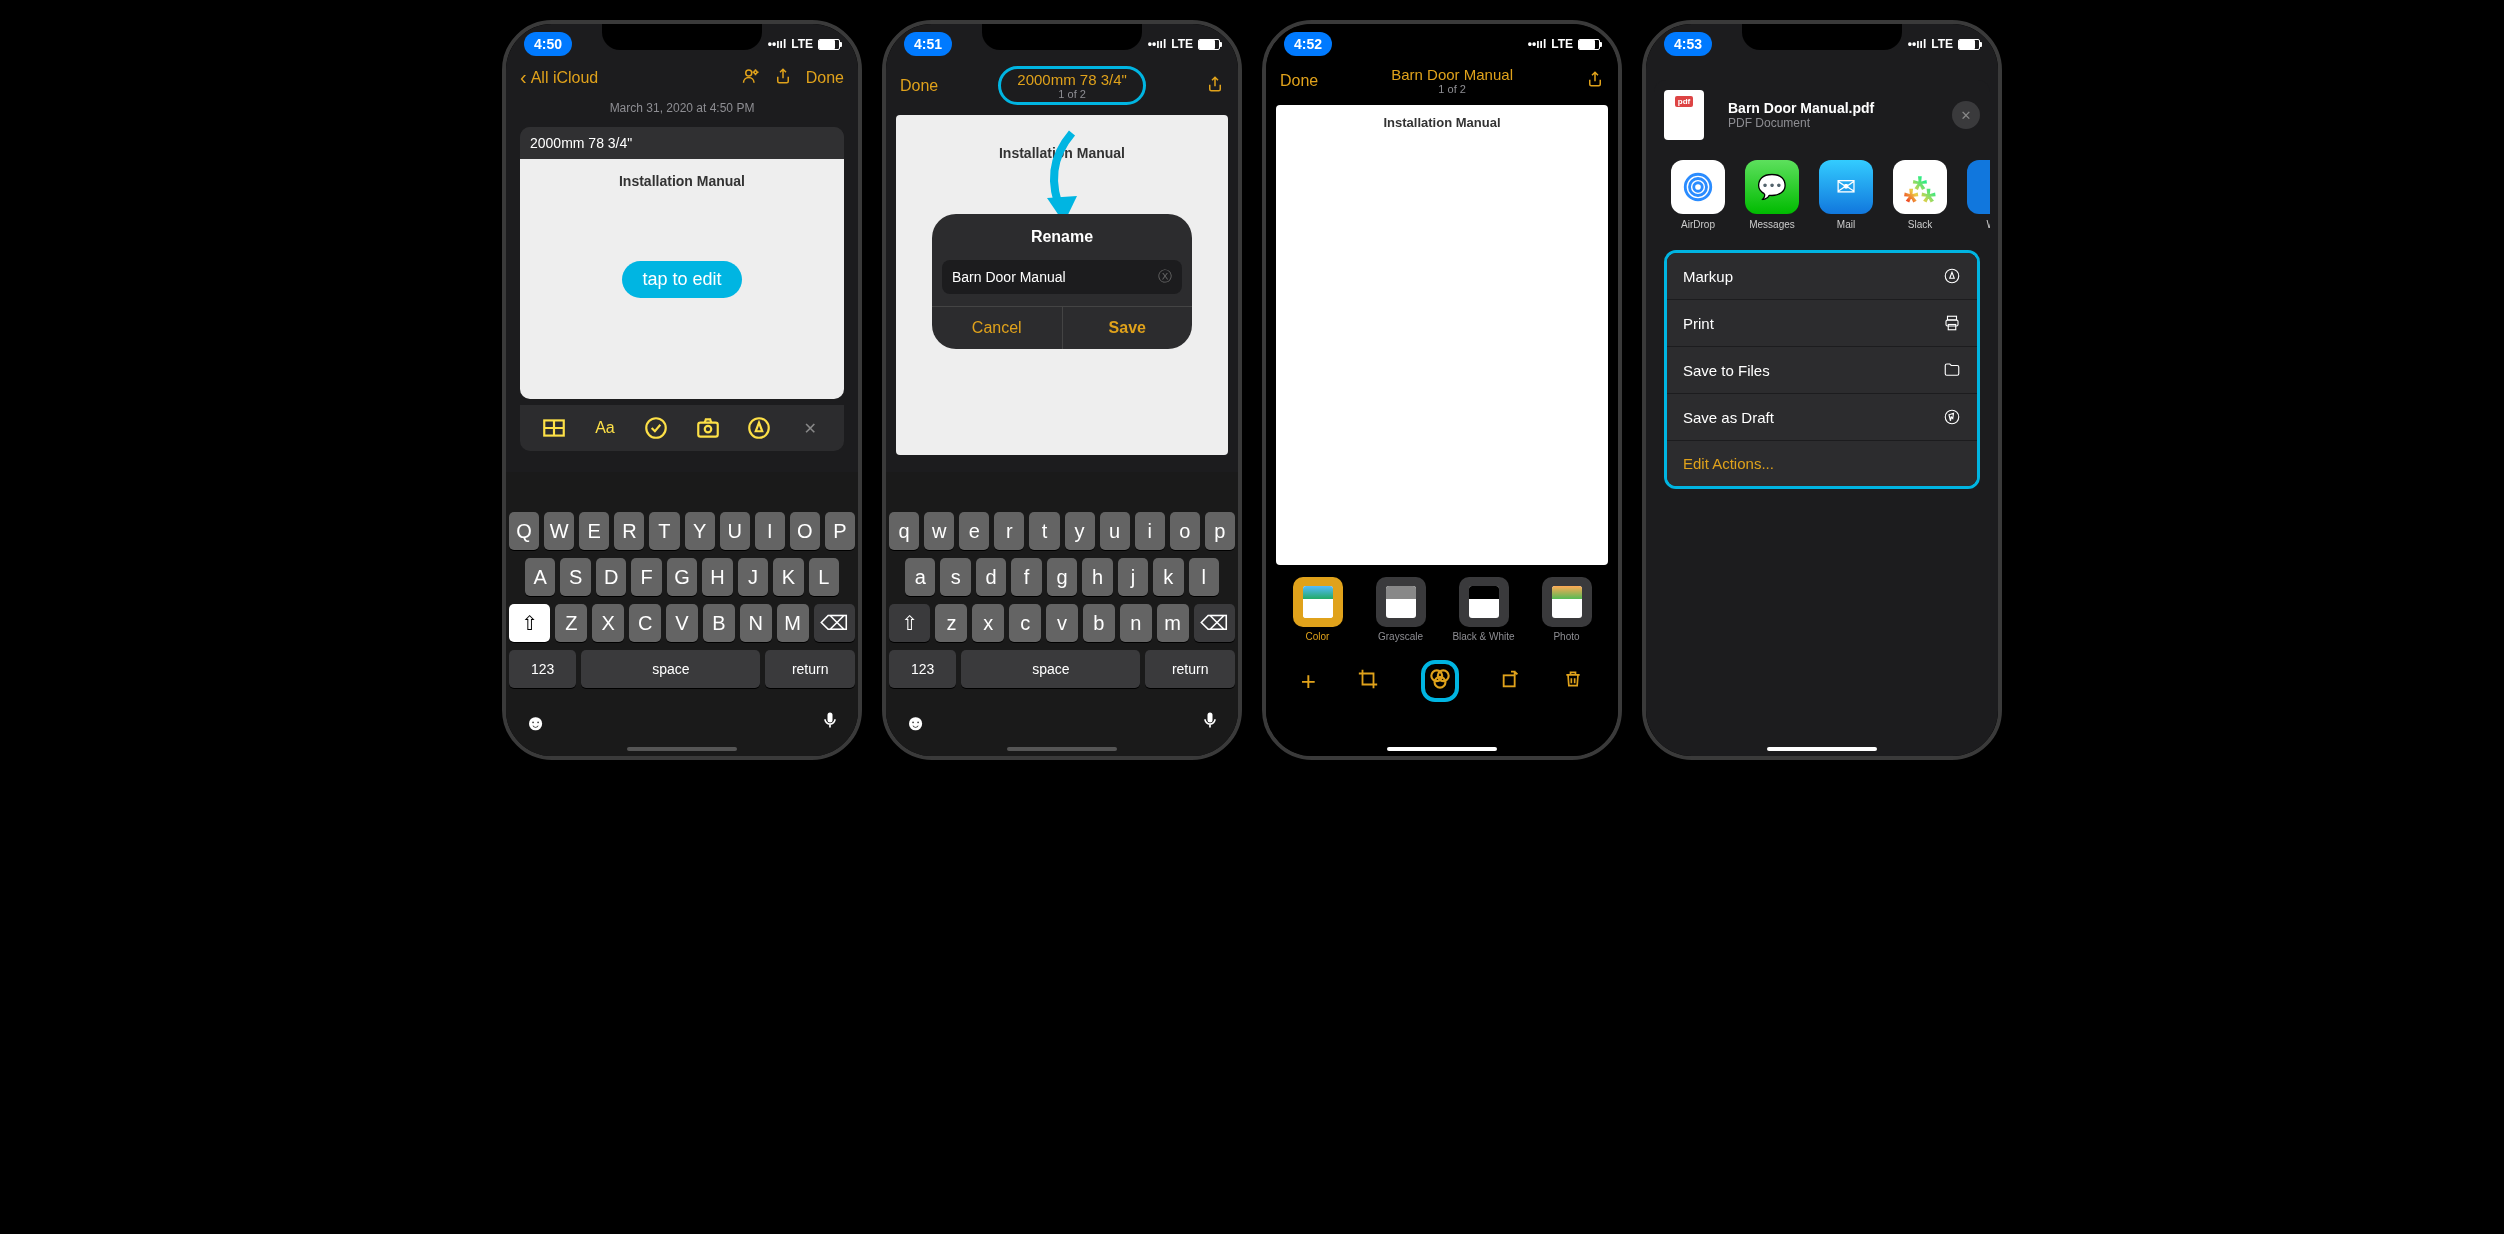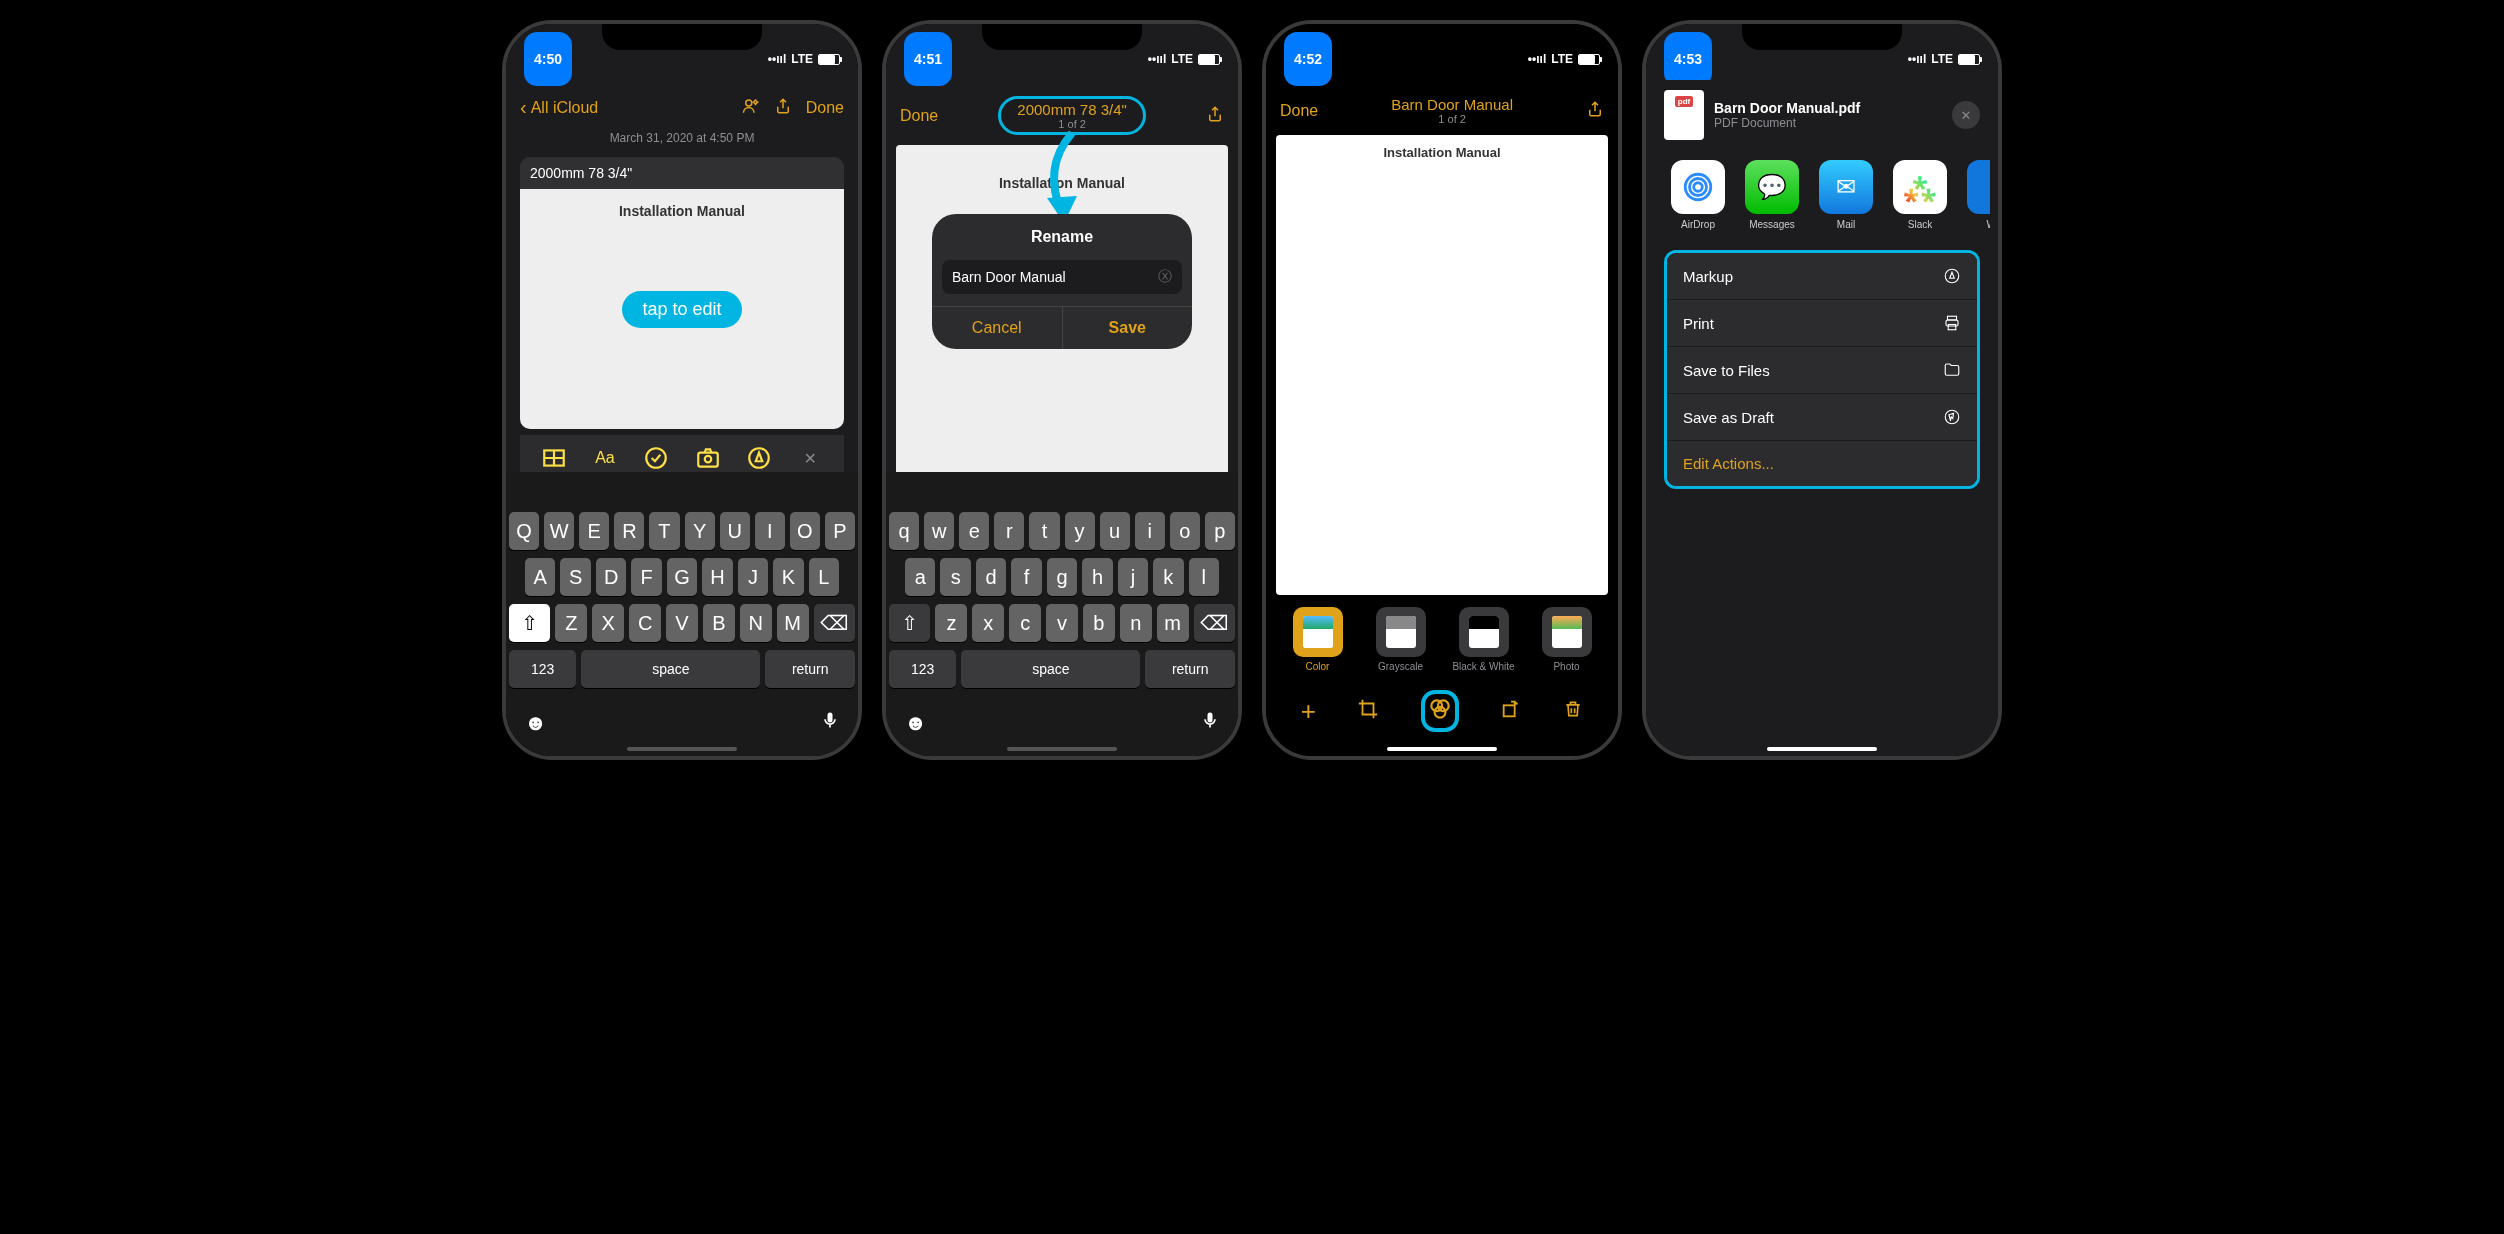--- a/index.html
+++ b/index.html
@@ -1,21 +1,21 @@
 <!DOCTYPE html>
 <html><head>
 <meta charset="utf-8">
 <style>
 *{box-sizing:border-box;margin:0;padding:0;font-family:-apple-system,Helvetica,Arial,sans-serif}
 body{background:#000;padding:20px;display:flex;gap:20px;justify-content:center;overflow-x:auto}
 .phone{width:360px;height:740px;background:#000;border-radius:50px;border:4px solid #3a3a3a;box-shadow:0 0 0 6px #000;position:relative;overflow:hidden;flex-shrink:0}
 .notch{position:absolute;top:0;left:50%;transform:translateX(-50%);width:160px;height:26px;background:#000;border-radius:0 0 18px 18px;z-index:100}
 .screen{width:100%;height:100%;background:#1c1c1e;overflow:hidden;position:relative}
 .status-bar{display:flex;justify-content:space-between;align-items:center;padding:8px 18px 4px;font-size:14px;color:#fff;font-weight:600}
-.time-pill{background:#007aff;color:#fff;padding:19px 10px;border-radius:13px;font-size:14px;font-weight:700}
+.time-pill{background:#007aff;color:#fff;padding:4px 10px;border-radius:13px;font-size:14px;font-weight:700}
 .status-right{display:flex;gap:5px;align-items:center;font-size:12px}
 .nav{display:flex;justify-content:space-between;align-items:center;padding:6px 14px;color:#e0a21b}
 .nav-left{display:flex;align-items:center;gap:4px;font-size:16px}
 .nav-right{display:flex;align-items:center;gap:14px}
 .nav-title{text-align:center;font-size:15px;flex:1}
 .nav-sub{font-size:11px;color:#8e8e93}
 .yellow{color:#e0a21b}
 .nav-btn{font-weight:400;font-size:16px}
 .timestamp{text-align:center;color:#8e8e93;font-size:12px;padding:6px}
 .attach{margin:6px 14px;background:#2c2c2e;border-radius:10px;overflow:hidden}
@@ -47,21 +47,21 @@
 .full-doc{background:#fff;margin:4px 10px;height:540px;border-radius:4px;padding:10px;color:#333;text-align:center;font-size:13px;font-weight:700}
 .filter-row{display:flex;gap:8px;padding:8px 14px;justify-content:flex-start}
 .filter-item{text-align:center;flex:1}
 .filter-thumb{width:50px;height:50px;border-radius:10px;margin:0 auto 4px;background:#3a3a3c;display:flex;align-items:center;justify-content:center}
 .filter-thumb.active{background:#e0a21b}
 .filter-lbl{font-size:10px;color:#8e8e93}
 .filter-lbl.active{color:#e0a21b}
 .filter-glyph{width:30px;height:32px;background:#fff;border-radius:3px;display:flex;flex-direction:column;overflow:hidden}
 .bottom-tools{display:flex;justify-content:space-around;padding:10px 14px;align-items:center}
 .share-sheet{position:absolute;top:56px;left:8px;right:8px;bottom:8px;background:#1c1c1e;border-radius:12px;overflow:hidden}
-.share-hdr{display:flex;align-items:center;padding:10px;gap:10px}
+.share-hdr{display:flex;align-items:center;padding:10px;gap:24px}
 .pdf-ic{width:40px;height:50px;background:#fff;border-radius:4px;display:flex;align-items:center;justify-content:center;font-size:9px;color:#d44;font-weight:700;position:relative}
 .pdf-ic:before{content:"pdf";position:absolute;top:6px;background:#d44;color:#fff;padding:1px 3px;border-radius:2px;font-size:8px}
 .share-close{width:28px;height:28px;background:#3a3a3c;border-radius:14px;color:#888;display:flex;align-items:center;justify-content:center;font-size:13px}
 .app-row{display:flex;gap:14px;padding:10px 14px;overflow-x:auto}
 .app-item{text-align:center;flex-shrink:0;width:60px}
 .app-ic{width:54px;height:54px;border-radius:12px;margin:0 auto 5px;display:flex;align-items:center;justify-content:center;font-size:24px;color:#fff}
 .app-lbl{font-size:10px;color:#ccc}
 .action-list{margin:10px;border:3px solid #00b5e2;border-radius:12px;overflow:hidden}
 .action-item{display:flex;justify-content:space-between;align-items:center;padding:14px 16px;color:#fff;font-size:15px;background:#2c2c2e;border-bottom:1px solid #1c1c1e}
 .action-item:last-of-type{border:none}

